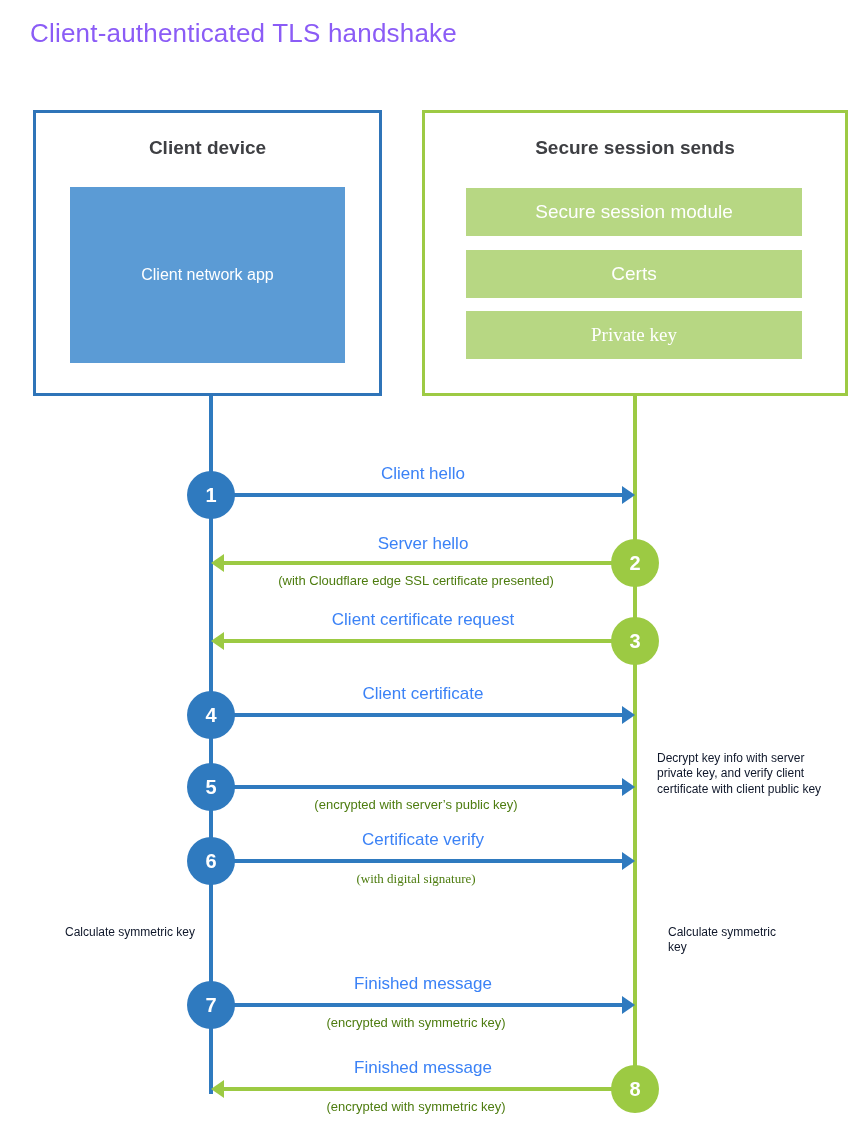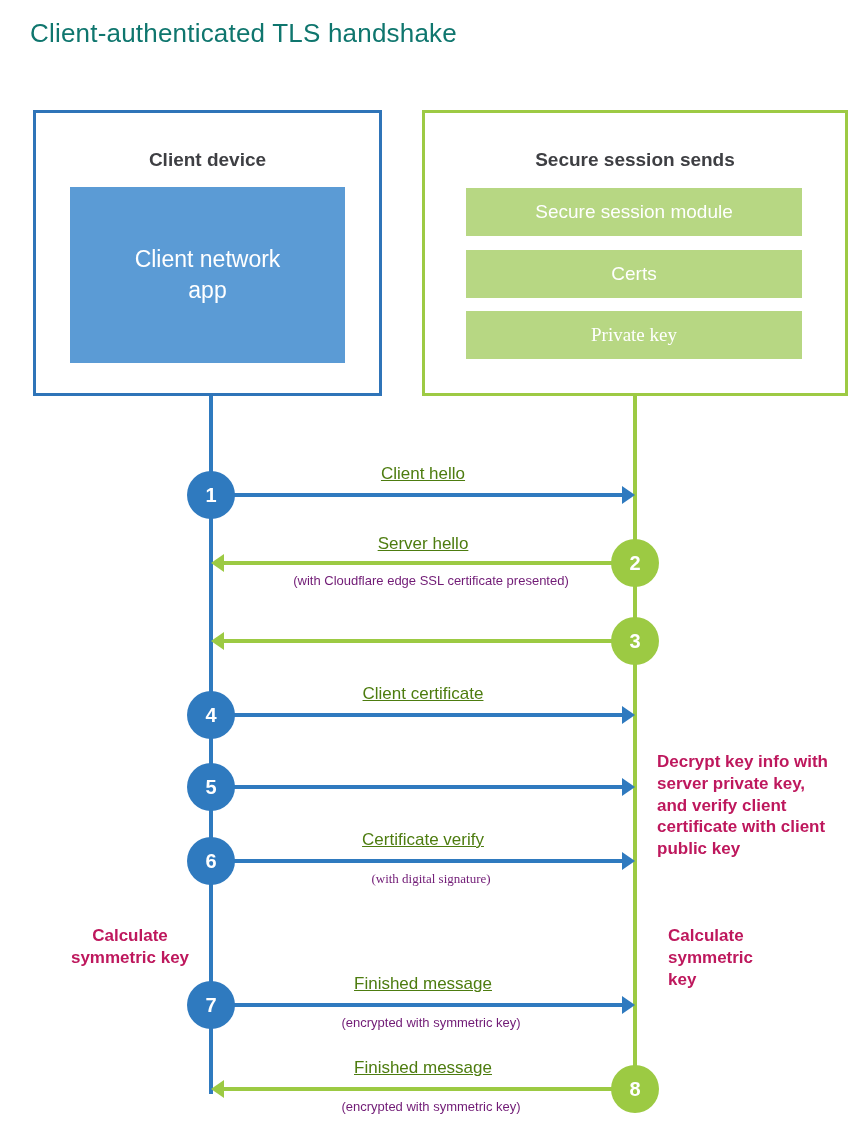--- a/index.html
+++ b/index.html
@@ -1,27 +1,27 @@
 <!DOCTYPE html>
 <html><head>
 <meta charset="utf-8">
 <style>
   html,body{margin:0;padding:0;background:#ffffff;}
   body{font-family:"Liberation Sans","DejaVu Sans",sans-serif;}
   .page{position:relative;width:865px;height:1146px;background:#fff;overflow:hidden;}
 
-  .title{position:absolute;left:30px;top:18px;font-size:26px;font-weight:300;color:#0f766e;letter-spacing:.2px;}
+  .title{position:absolute;left:30px;top:18px;font-size:26px;font-weight:300;color:#8b5cf6;letter-spacing:.2px;}
 
   .outer-box{position:absolute;box-sizing:border-box;background:#fff;}
   .client-box{left:33px;top:110px;width:349px;height:286px;border:3px solid #2f74b8;}
   .server-box{left:422px;top:110px;width:426px;height:286px;border:3px solid #9dca44;}
-  .box-title{margin-top:36px;text-align:center;font-size:19px;font-weight:700;color:#3e3f43;}
+  .box-title{margin-top:24px;text-align:center;font-size:19px;font-weight:700;color:#3e3f43;}
 
   .client-app{position:absolute;left:34px;top:74px;width:275px;height:176px;background:#5b9bd5;
-    display:flex;align-items:center;justify-content:center;color:#fff;font-size:23px;text-align:center;}
+    display:flex;align-items:center;justify-content:center;color:#fff;font-size:16px;text-align:center;}
   .client-app span{display:inline-block;max-width:170px;line-height:1.35;}
 
   .server-bar{position:absolute;left:41px;width:336px;height:48px;background:#b7d783;color:#fff;
     font-size:19px;text-align:center;line-height:48px;}
   .bar-1{top:75px;} .bar-2{top:137px;} .bar-3{top:198px;font-family:Liberation Serif, serif;}
 
   .v-line{position:absolute;width:4px;}
   .v-blue{left:209px;top:396px;height:698px;background:#2f7abf;}
   .v-green{left:633px;top:396px;height:700px;background:#9cca43;}
 
@@ -31,24 +31,24 @@
   .circle.green{background:#9cca43;left:611px;}
 
   .h-line{position:absolute;height:4px;}
   .h-line.blue{background:#2f7abf;left:211px;width:411px;}
   .h-line.green{background:#9cca43;left:224px;width:411px;}
 
   .head{position:absolute;width:0;height:0;border-top:9px solid transparent;border-bottom:9px solid transparent;}
   .head.right{left:622px;border-left:13px solid #2f7abf;}
   .head.left{left:211px;border-right:13px solid #9cca43;}
 
-  .step-label{position:absolute;left:223px;width:400px;text-align:center;font-size:17px;color:#4d7c0f;text-decoration:underline;}
-  .step-sub{position:absolute;left:231px;width:400px;text-align:center;font-size:13px;color:#701a75;}
+  .step-label{position:absolute;left:223px;width:400px;text-align:center;font-size:17px;color:#3b82f6;}
+  .step-sub{position:absolute;left:216px;width:400px;text-align:center;font-size:13px;color:#4d7c0f;}
 
-  .note{position:absolute;font-size:17px;color:#be185d;line-height:1.28;font-weight:bold;}
+  .note{position:absolute;font-size:12px;color:#0f172a;line-height:1.28;}
   .note-decrypt{left:657px;top:751px;width:172px;text-align:left;}
   .note-calc-left{left:62px;top:925px;width:136px;text-align:center;}
   .note-calc-right{left:668px;top:925px;width:110px;text-align:left;}
 </style>
 </head>
 <body>
 
 <div class="page">
 
   <div class="title">Client-authenticated TLS handshake</div>
@@ -74,31 +74,33 @@
   <div class="h-line blue" style="top:493px;"></div>
   <div class="head right" style="top:486px;"></div>
   <div class="circle blue" style="top:471px;">1</div>
 
   <div class="step-label" style="top:534px;">Server hello</div>
   <div class="h-line green" style="top:561px;"></div>
   <div class="head left" style="top:554px;"></div>
   <div class="step-sub" style="top:573px;">(with Cloudflare edge SSL certificate presented)</div>
   <div class="circle green" style="top:539px;">2</div>
 
+  <div class="step-label" style="top:610px;">Client certificate request</div>
   <div class="h-line green" style="top:639px;"></div>
   <div class="head left" style="top:632px;"></div>
   <div class="circle green" style="top:617px;">3</div>
 
   <div class="step-label" style="top:684px;">Client certificate</div>
   <div class="h-line blue" style="top:713px;"></div>
   <div class="head right" style="top:706px;"></div>
   <div class="circle blue" style="top:691px;">4</div>
 
   <div class="h-line blue" style="top:785px;"></div>
   <div class="head right" style="top:778px;"></div>
+  <div class="step-sub" style="top:797px;">(encrypted with server’s public key)</div>
   <div class="circle blue" style="top:763px;">5</div>
 
   <div class="step-label" style="top:830px;">Certificate verify</div>
   <div class="h-line blue" style="top:859px;"></div>
   <div class="head right" style="top:852px;"></div>
   <div class="step-sub" style="top:871px;font-family:Liberation Serif, serif;">(with digital signature)</div>
   <div class="circle blue" style="top:837px;">6</div>
 
   <div class="step-label" style="top:974px;">Finished message</div>
   <div class="h-line blue" style="top:1003px;"></div>

